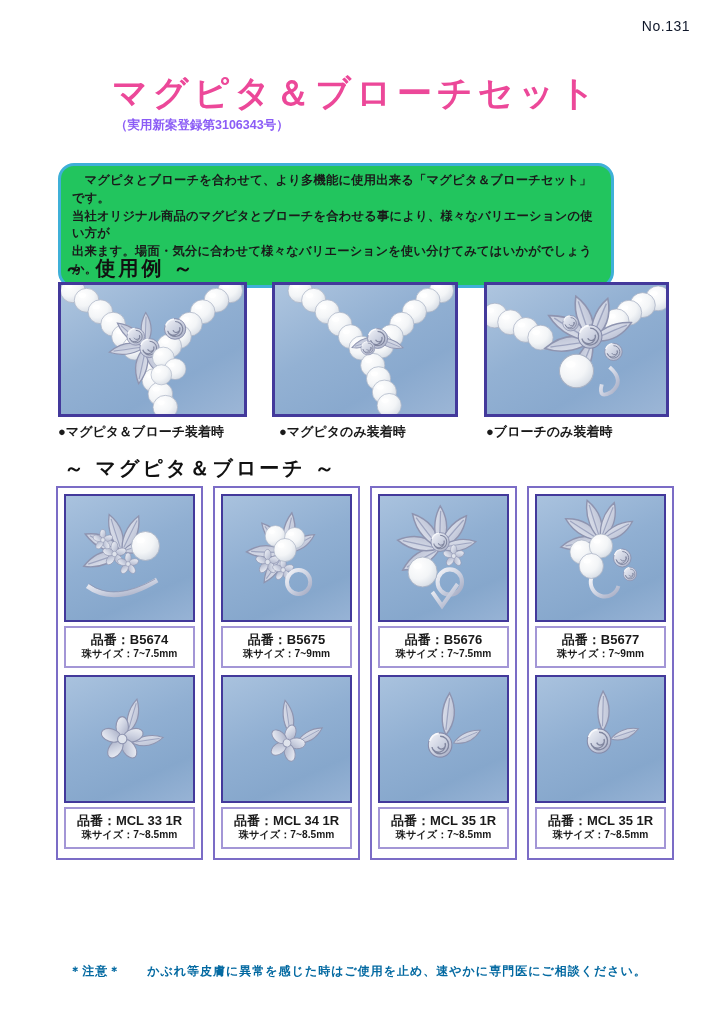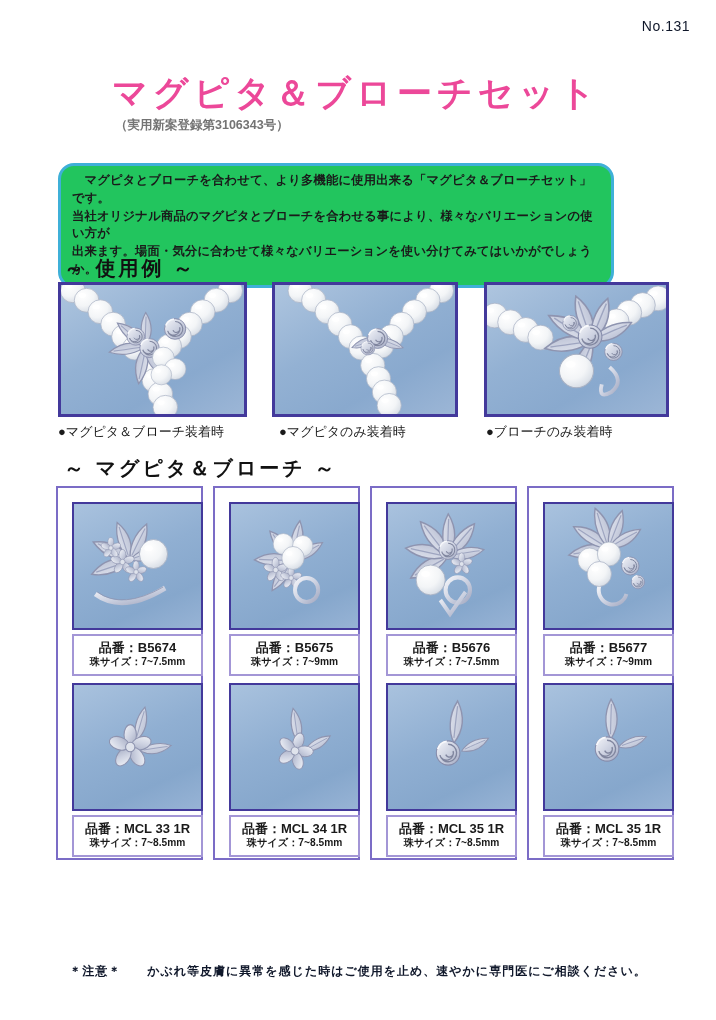--- a/index.html
+++ b/index.html
@@ -3,66 +3,66 @@
 <meta charset="utf-8">
 <style>
   html,body{margin:0;padding:0;background:#e8e8e8;}
   .page{
     position:relative;width:716px;height:1020px;margin:0 auto;
     background:#ffffff;overflow:hidden;
     font-family:"Liberation Sans","DejaVu Sans",sans-serif;color:#1a1a1a;
   }
   .page-number{position:absolute;top:18px;right:26px;font-size:14px;color:#0f172a;letter-spacing:0.5px;}
   .title{position:absolute;left:112px;top:70px;font-size:35px;font-weight:bold;color:#ec4899;letter-spacing:5px;white-space:nowrap;}
-  .subtitle{position:absolute;left:115px;top:117px;font-size:12.5px;font-weight:bold;color:#737373;}
+  .subtitle{position:absolute;left:115px;top:117px;font-size:12.5px;font-weight:bold;color:#8b5cf6;}
   .desc-box{
     position:absolute;left:58px;top:163px;width:556px;box-sizing:border-box;
     border:3px solid #3fb0d8;border-radius:16px;background:#22c55e;
     padding:6px 10px 6px 11px;
   }
   .desc-box p{margin:0;font-size:12.3px;font-weight:bold;line-height:1.45;white-space:pre-line;letter-spacing:0.2px;}
   .sec-heading{position:absolute;font-size:20px;font-weight:bold;letter-spacing:3px;color:#111;white-space:nowrap;}
   .sec-heading.usage{left:64px;top:255px;}
   .sec-heading.products{left:64px;top:455px;}
   .u-photo{
     position:absolute;top:282px;height:135px;box-sizing:border-box;
     border:3px solid #43399b;
     background:linear-gradient(150deg,#aec5df 0%,#93b1d3 40%,#89a9ce 70%,#9cb6d6 100%);
   }
   .u-photo svg{display:block;width:100%;height:100%;}
   .u-photo.p1{left:58px;width:189px;}
   .u-photo.p2{left:272px;width:186px;}
   .u-photo.p3{left:484px;width:185px;}
-  .u-caption{position:absolute;top:423px;font-size:13px;font-weight:normal;white-space:nowrap;}
+  .u-caption{position:absolute;top:423px;font-size:13px;font-weight:bold;white-space:nowrap;}
   .u-caption.c1{left:58px;}
   .u-caption.c2{left:272px;margin-left:7px;}
   .u-caption.c3{left:486px;}
   .grid-col{
     position:absolute;top:486px;width:147px;height:374px;box-sizing:border-box;
-    border:2px solid #7b6cc6;background:#fff;padding:14px;
+    border:2px solid #7b6cc6;background:#fff;padding:6px;
   }
   .grid-col.g1{left:56px;}
   .grid-col.g2{left:213px;}
   .grid-col.g3{left:370px;}
   .grid-col.g4{left:527px;}
   .p-photo{
     box-sizing:border-box;width:131px;height:128px;border:2px solid #43399b;
     background:linear-gradient(155deg,#a9c2de 0%,#90afd2 45%,#86a7cc 75%,#97b3d5 100%);
     margin-bottom:4px;
   }
   .p-photo svg{display:block;width:100%;height:100%;}
   .p-label{
     box-sizing:border-box;width:131px;height:42px;border:2px solid #a396d6;background:#fff;
     display:flex;flex-direction:column;align-items:center;justify-content:center;
     margin-bottom:7px;
   }
   .p-label .code{font-size:13px;font-weight:bold;line-height:1.15;white-space:nowrap;}
   .p-label .size{font-size:10.2px;font-weight:bold;line-height:1.2;white-space:nowrap;}
   .p-label:last-child,.p-photo:last-child{margin-bottom:8px;}
-  .footer-note{position:absolute;top:963px;left:0;width:100%;text-align:center;font-size:12px;font-weight:bold;letter-spacing:1px;color:#0f172a;}
+  .footer-note{position:absolute;top:963px;left:0;width:100%;text-align:center;font-size:12px;font-weight:bold;letter-spacing:1px;color:#0369a1;}
 </style>
 </head>
 <body>
 
 <svg width="0" height="0" style="position:absolute" aria-hidden="true">
   <defs>
     <radialGradient id="pg" cx="0.35" cy="0.3" r="0.8">
       <stop offset="0" stop-color="#ffffff"></stop>
       <stop offset="0.55" stop-color="#f3f5f7"></stop>
       <stop offset="0.85" stop-color="#dde2e9"></stop>

